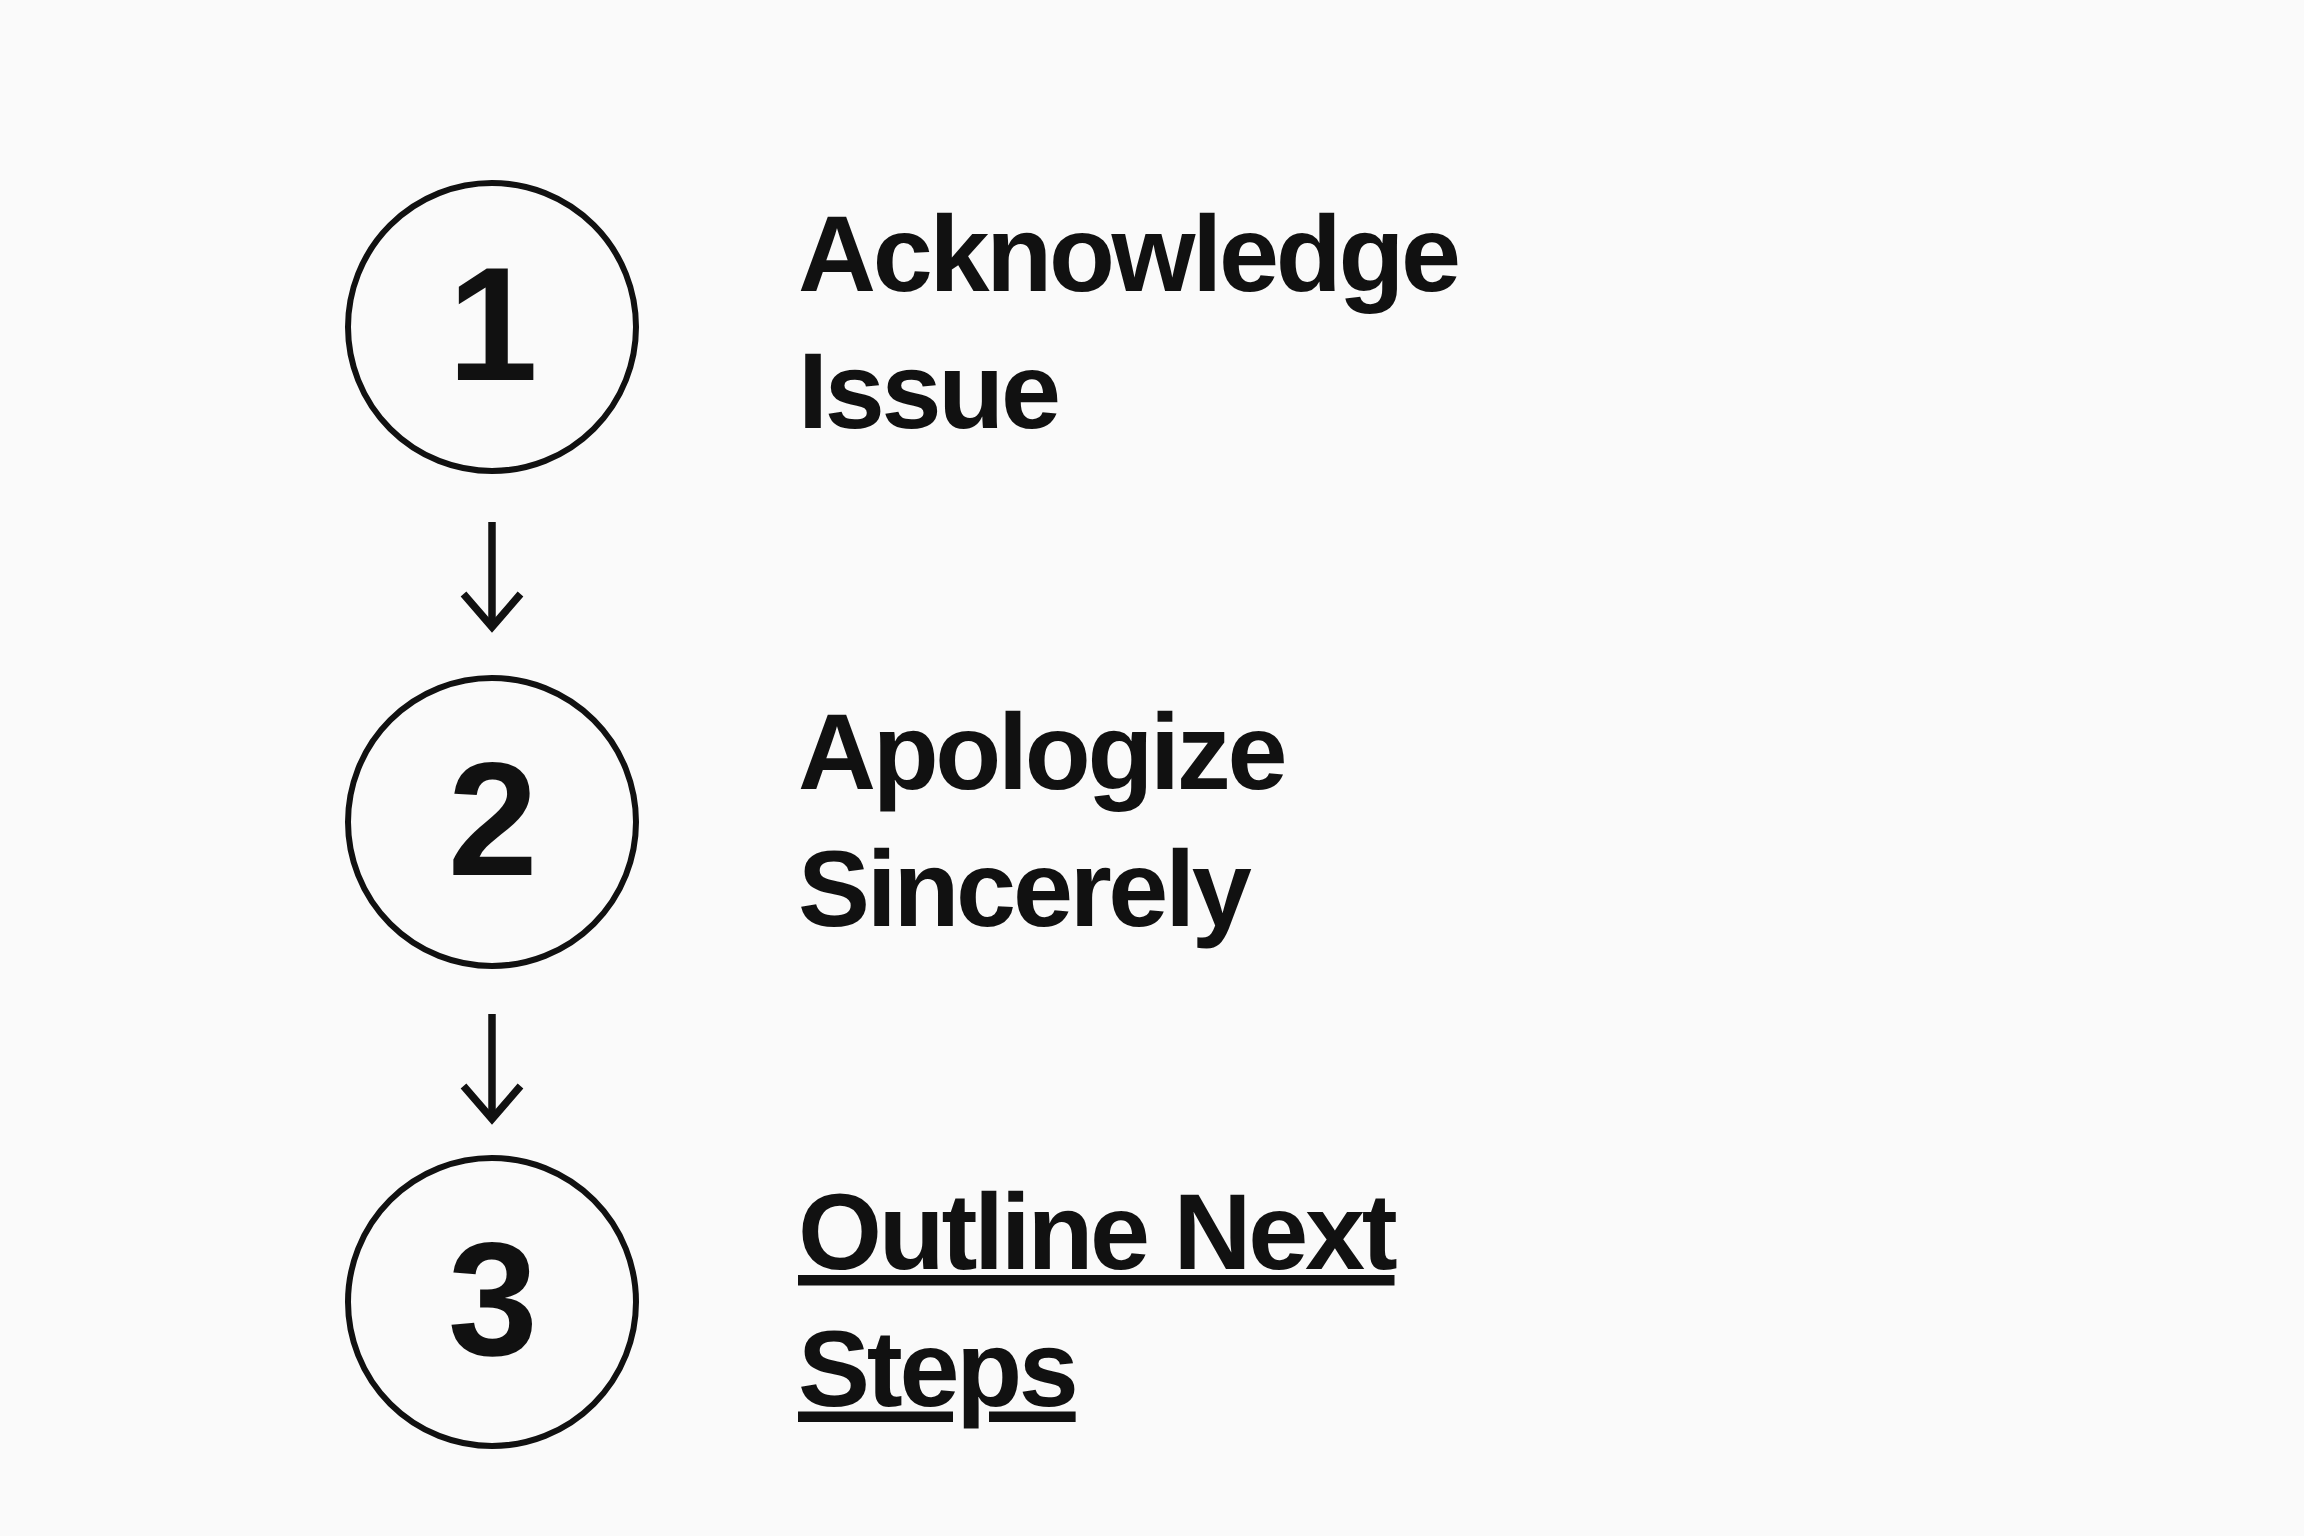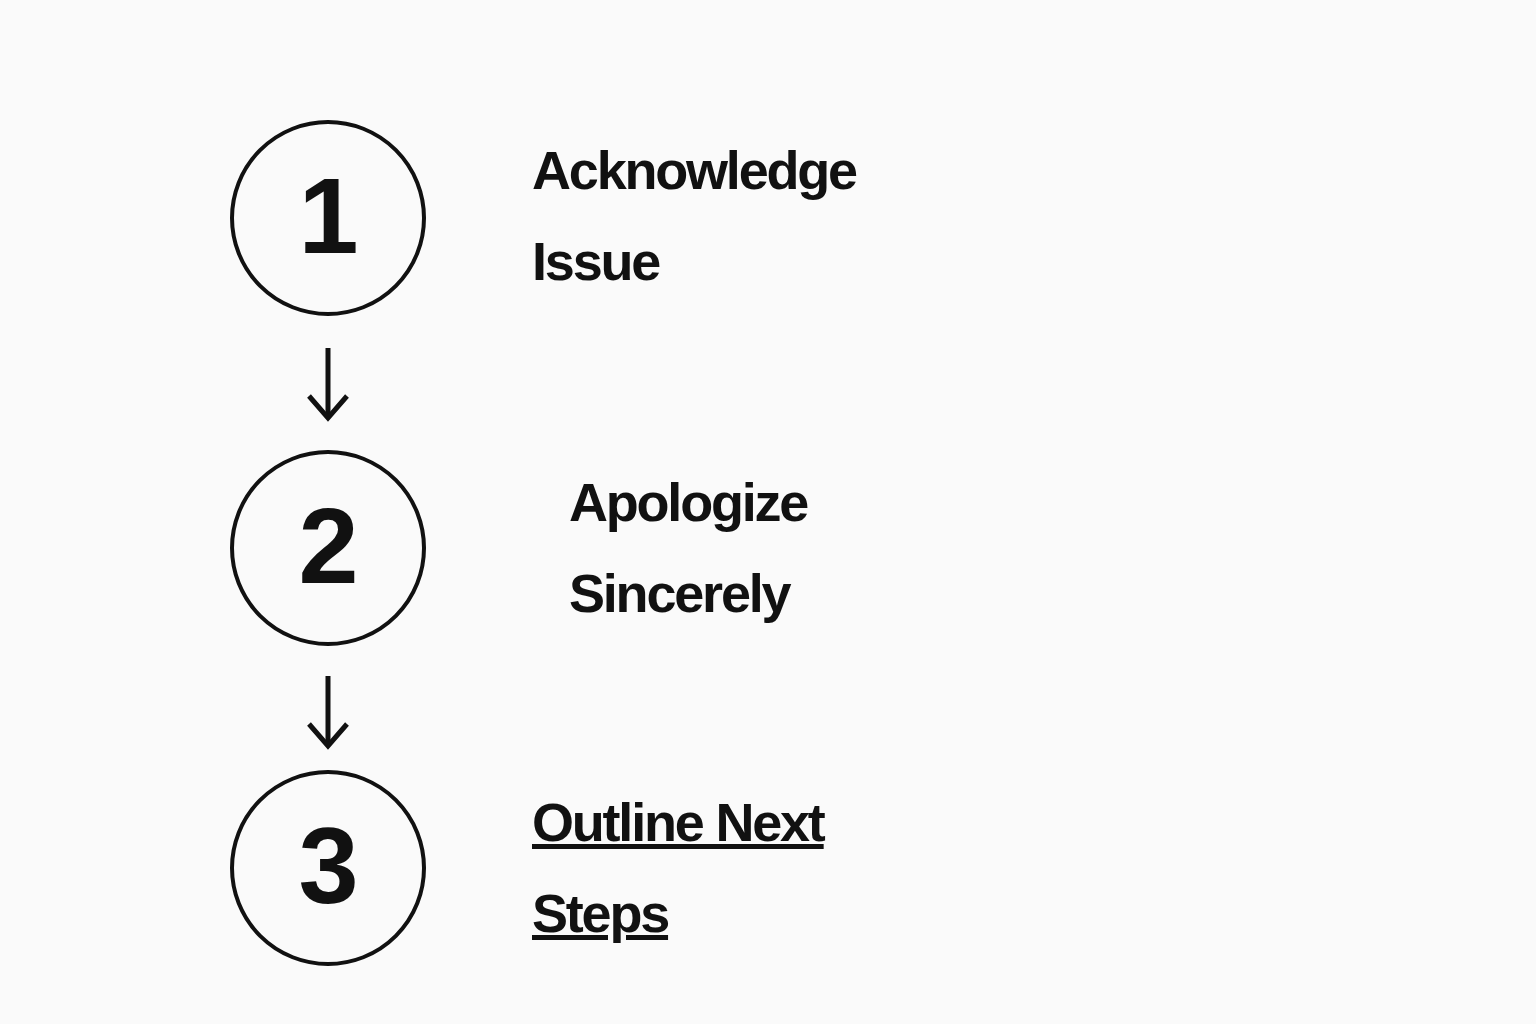--- a/index.html
+++ b/index.html
@@ -69,30 +69,30 @@
   }
 
   .step-label {
     position: absolute;
     left: 532px;
     top: 50%;
     transform: translateY(-50%);
     width: 640px;
     font-family: "Liberation Sans", sans-serif;
     font-weight: bold;
-    font-size: 54px;
+    font-size: 72px;
     line-height: 91px;
     letter-spacing: -2.2px;
     color: #111111;
     white-space: pre-line;
   }
 
   
   #label-1 { margin-top: -2px; }
-  #label-2 { margin-top: 0px; margin-left: 37px; }
+  #label-2 { margin-top: 0px; }
   #label-3 { margin-top: 0px; text-decoration: underline; }
 
   
   .connector {
     position: absolute;
     left: 292px;
     width: 72px;
     height: 96px;
   }
   #connector-1-2 { top: 330px; }

